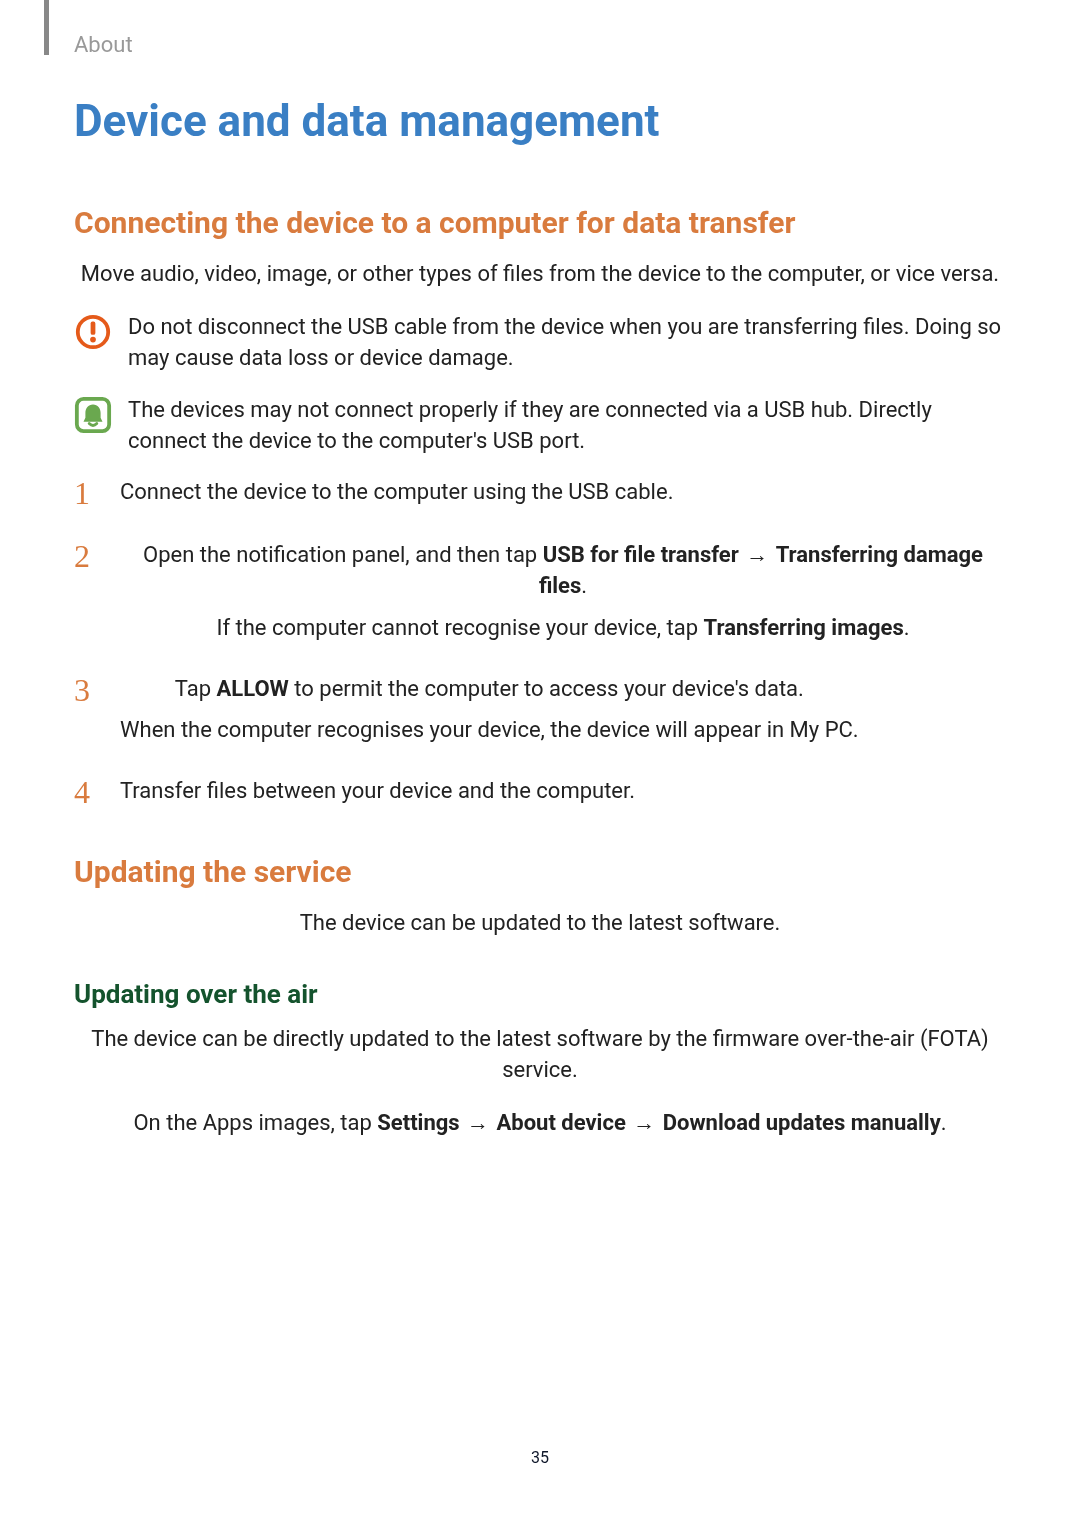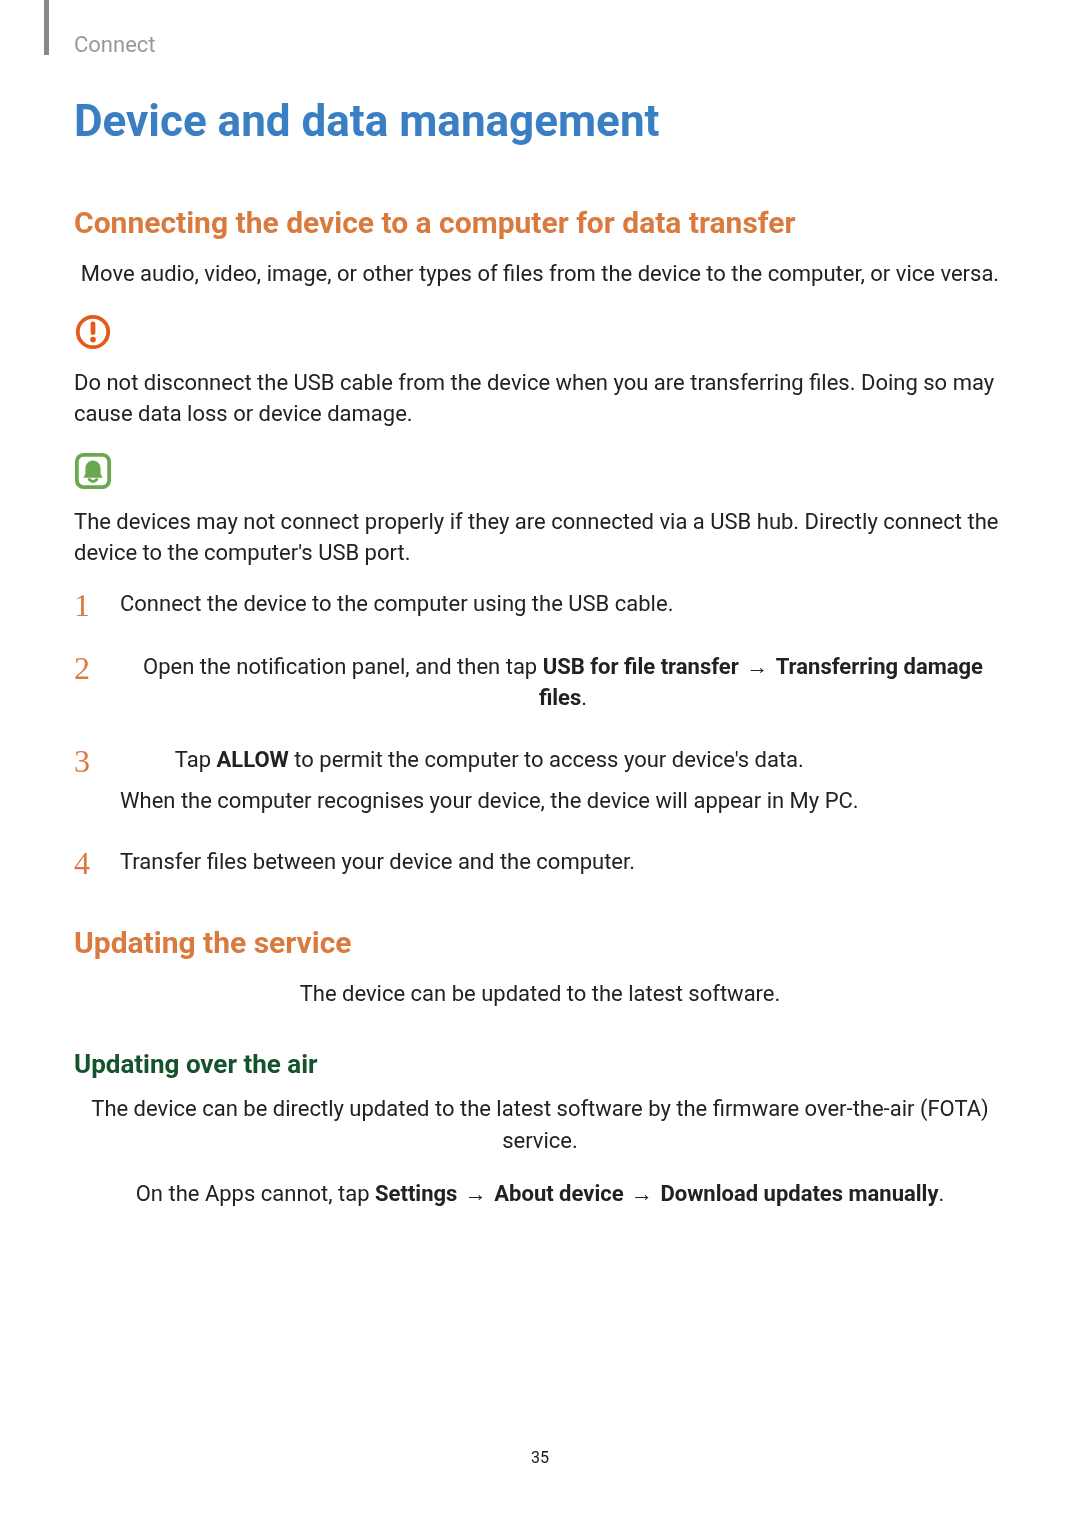--- a/index.html
+++ b/index.html
@@ -52,21 +52,20 @@
       font-size: 22px;
       line-height: 1.42;
       margin-bottom: 22px;
       text-align: center;
     }
     .note-row {
       display: flex;
       align-items: flex-start;
       gap: 16px;
       margin-bottom: 20px;
-      flex-direction: column;
     }
     .note-icon {
       flex-shrink: 0;
       width: 38px;
       height: 38px;
       margin-top: 2px;
     }
     .note-text {
       color: #222;
       font-size: 22px;
@@ -105,21 +104,21 @@
       width: 100%;
       text-align: center;
       color: #0f172a;
       font-size: 16px;
     }
   </style>
 </head>
 <body>
 
 <div class="tab-marker"></div>
-<div class="breadcrumb">Connect</div>
+<div class="breadcrumb">About</div>
 
 <div class="content">
   <h1>Device and data management</h1>
 
   <h2>Connecting the device to a computer for data transfer</h2>
   <p>Move audio, video, image, or other types of files from the device to the computer, or vice versa.</p>
 
   <div class="note-row">
     <svg class="note-icon" viewBox="0 0 40 40">
       <circle cx="20" cy="20" r="16" fill="none" stroke="#e55a1a" stroke-width="4"></circle>
@@ -144,20 +143,23 @@
         <p>Connect the device to the computer using the USB cable.</p>
       </div>
   </div>
 
   <div class="step-row">
     <div class="step-num">2</div>
     <div class="step-body">
       <p>
         <span>Open the notification panel, and then tap </span><span class="bold">USB for file transfer</span><span class="arrow"> → </span><span class="bold">Transferring damage files</span><span>.</span>
       </p>
+      <p>
+        <span>If the computer cannot recognise your device, tap </span><span class="bold">Transferring images</span><span>.</span>
+      </p>
     </div>
   </div>
 
   <div class="step-row">
     <div class="step-num">3</div>
     <div class="step-body">
       <p>
         <span>Tap </span><span class="bold">ALLOW</span><span> to permit the computer to access your device's data.</span>
       </p>
       <p>When the computer recognises your device, the device will appear in My PC.</p>
@@ -170,18 +172,18 @@
         <p>Transfer files between your device and the computer.</p>
       </div>
   </div>
 
   <div class="section2">
     <h2>Updating the service</h2>
     <p>The device can be updated to the latest software.</p>
     <h3>Updating over the air</h3>
     <p>The device can be directly updated to the latest software by the firmware over-the-air (FOTA) service.</p>
     <p>
-      <span>On the Apps cannot, tap </span><span class="bold">Settings</span><span class="arrow"> → </span><span class="bold">About device</span><span class="arrow"> → </span><span class="bold">Download updates manually</span><span>.</span>
+      <span>On the Apps images, tap </span><span class="bold">Settings</span><span class="arrow"> → </span><span class="bold">About device</span><span class="arrow"> → </span><span class="bold">Download updates manually</span><span>.</span>
     </p>
   </div>
 </div>
 
 <div class="footer-pg">35</div>
 
 </body></html>

